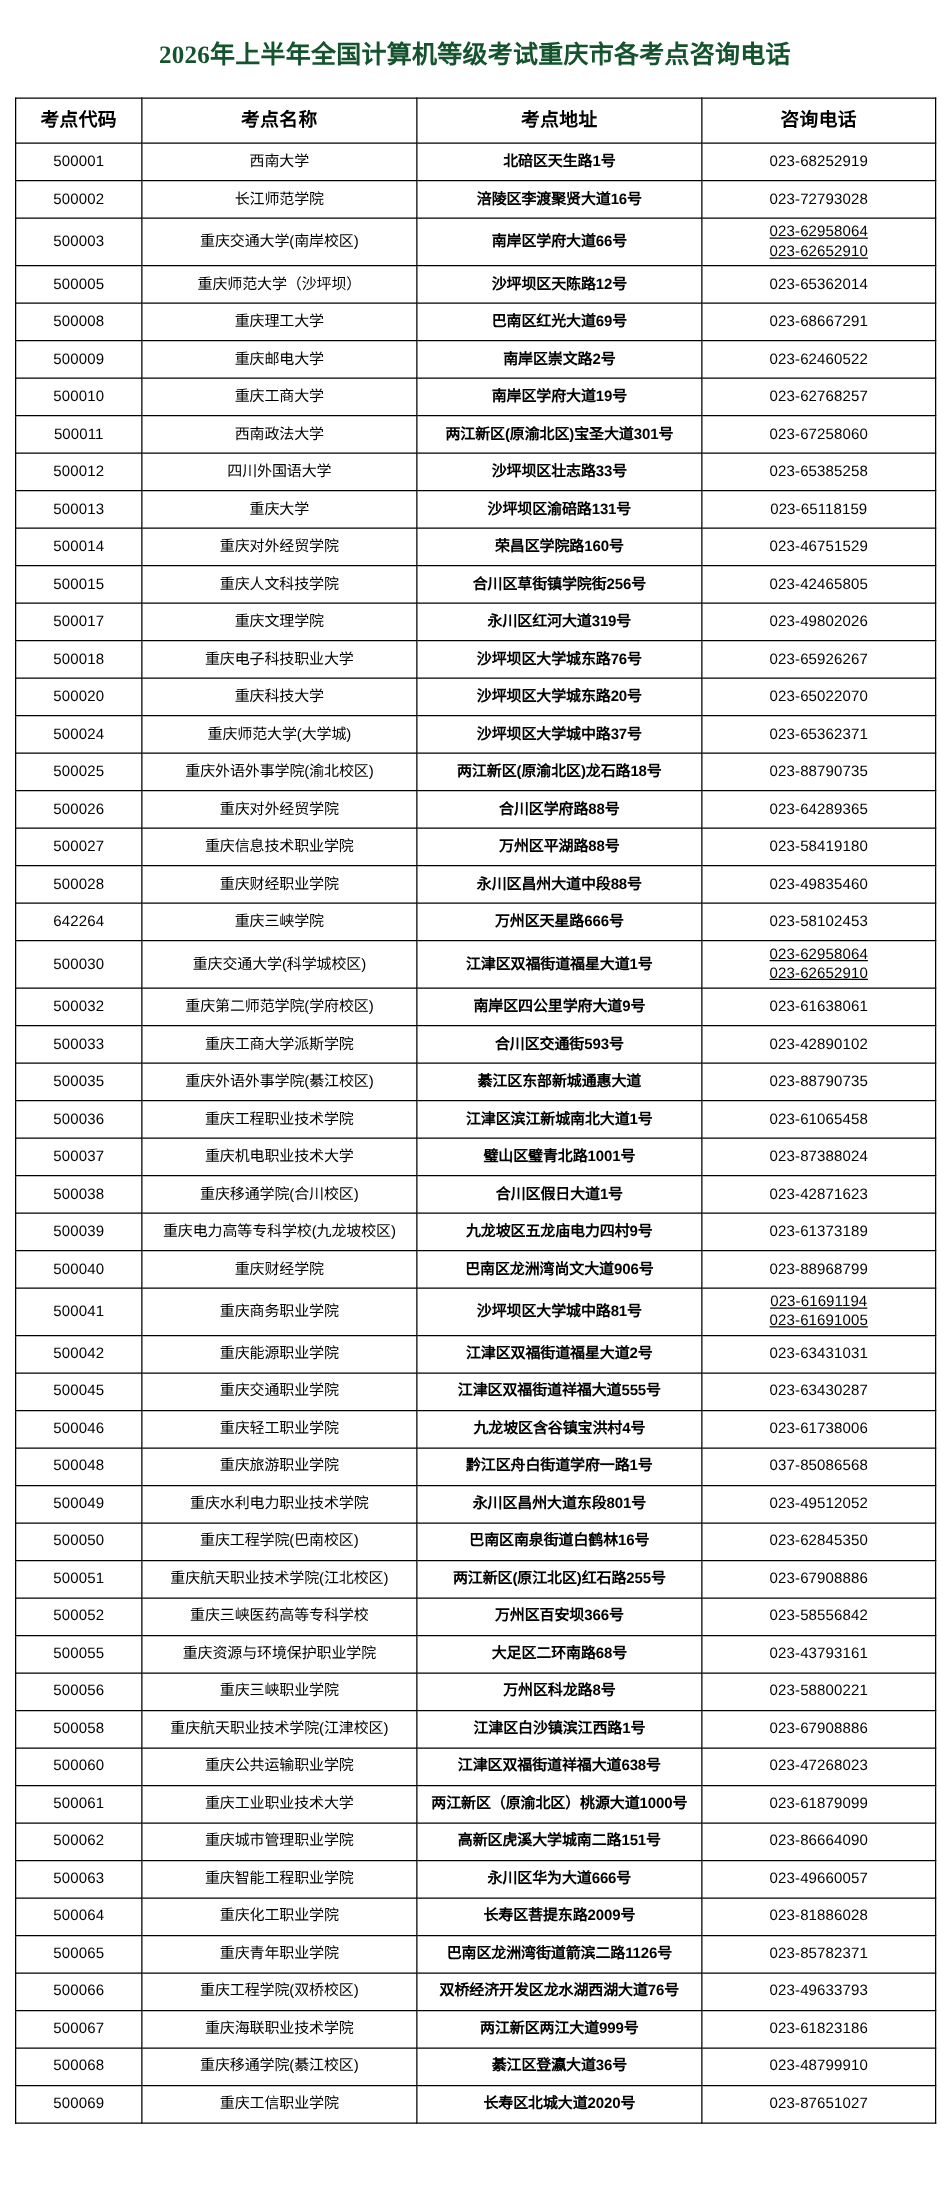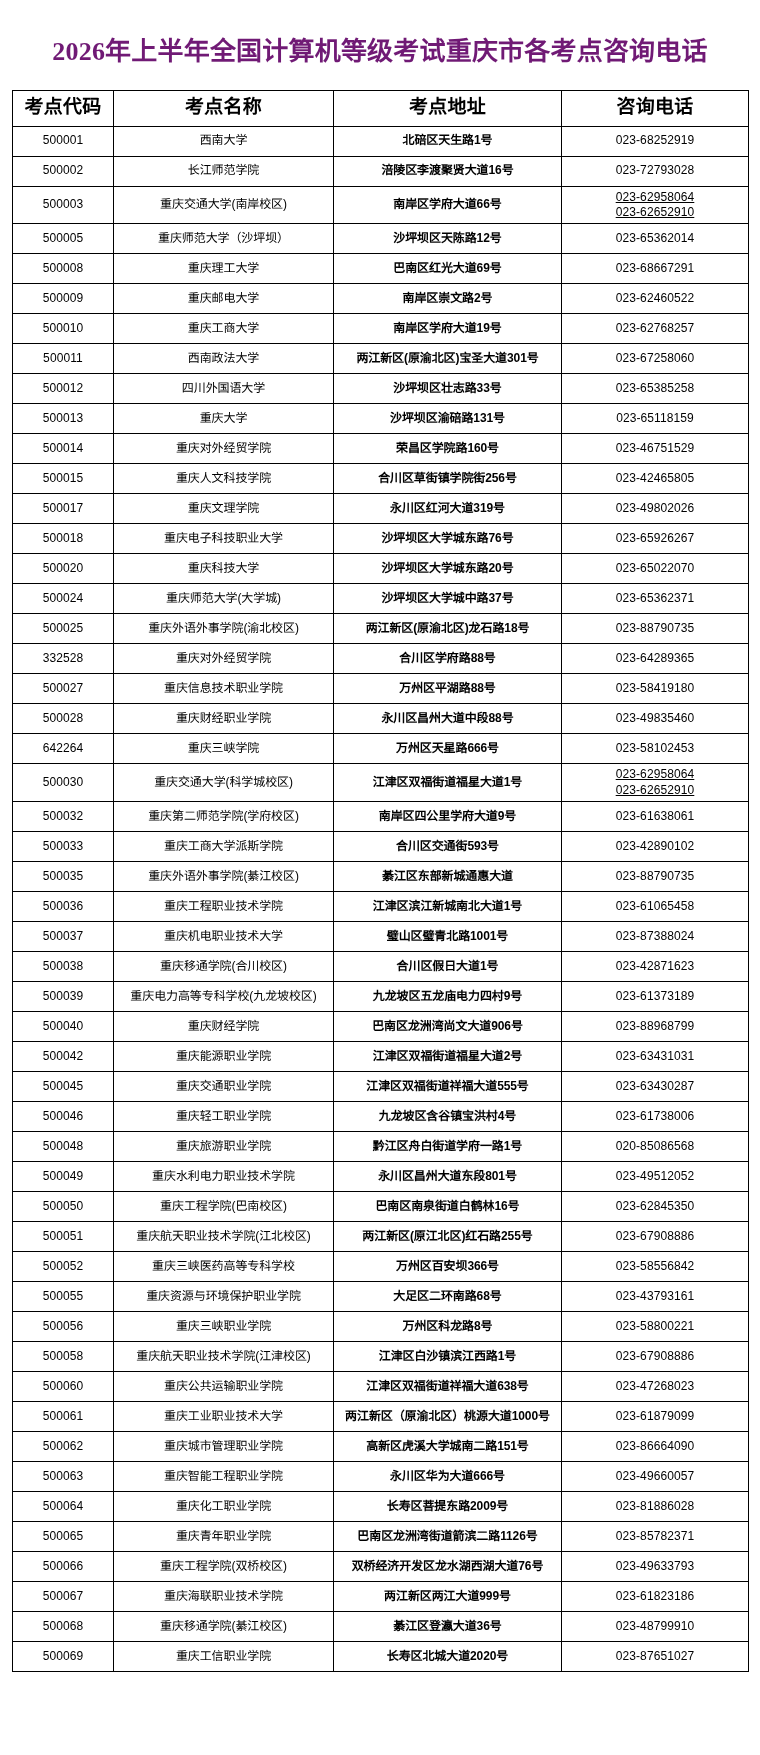--- a/index.html
+++ b/index.html
@@ -16,23 +16,23 @@
   }
   .page {
     width: 760px;
     box-sizing: border-box;
     padding: 0;
   }
   .doc-title {
     text-align: center;
     font-family: "Liberation Serif", "DejaVu Serif", serif;
     font-weight: bold;
-    font-size: 26px;
+    font-size: 20px;
     letter-spacing: 0.2px;
-    color: #701a75;
+    color: #14532d;
     padding-top: 19px;
     padding-bottom: 0;
     line-height: 1.2;
   }
   .table-wrap {
     padding: 0 12px;
     margin-top: 22px;
   }
   table.venues {
     border-collapse: collapse;
@@ -47,23 +47,23 @@
 
   table.venues th,
   table.venues td {
     border: 1px solid #000;
     text-align: center;
     vertical-align: middle;
     padding: 3px 3px;
     line-height: 1.28;
   }
   table.venues thead th {
-    font-family: Liberation Mono, monospace;
+    font-family: Liberation Sans, sans-serif;
     font-weight: bold;
-    font-size: 19px;
+    font-size: 15px;
     height: 27px;
     padding: 4px 3px;
     letter-spacing: 0.3px;
   }
   table.venues tbody td {
     font-size: 12px;
     height: 23px;
   }
   td.code {
     font-size: 11.5px;
@@ -209,21 +209,21 @@
             <td class="addr">沙坪坝区大学城中路37号</td>
             <td class="phone">023-65362371</td>
           </tr>
           <tr>
             <td class="code">500025</td>
             <td class="name">重庆外语外事学院(渝北校区)</td>
             <td class="addr">两江新区(原渝北区)龙石路18号</td>
             <td class="phone">023-88790735</td>
           </tr>
           <tr>
-            <td class="code">332528</td>
+            <td class="code">500026</td>
             <td class="name">重庆对外经贸学院</td>
             <td class="addr">合川区学府路88号</td>
             <td class="phone">023-64289365</td>
           </tr>
           <tr>
             <td class="code">500027</td>
             <td class="name">重庆信息技术职业学院</td>
             <td class="addr">万州区平湖路88号</td>
             <td class="phone">023-58419180</td>
           </tr>
@@ -288,20 +288,27 @@
             <td class="addr">九龙坡区五龙庙电力四村9号</td>
             <td class="phone">023-61373189</td>
           </tr>
           <tr>
             <td class="code">500040</td>
             <td class="name">重庆财经学院</td>
             <td class="addr">巴南区龙洲湾尚文大道906号</td>
             <td class="phone">023-88968799</td>
           </tr>
           <tr>
+            <td class="code">500041</td>
+            <td class="name">重庆商务职业学院</td>
+            <td class="addr">沙坪坝区大学城中路81号</td>
+            <td class="phone two-line">023-61691194
+023-61691005</td>
+          </tr>
+          <tr>
             <td class="code">500042</td>
             <td class="name">重庆能源职业学院</td>
             <td class="addr">江津区双福街道福星大道2号</td>
             <td class="phone">023-63431031</td>
           </tr>
           <tr>
             <td class="code">500045</td>
             <td class="name">重庆交通职业学院</td>
             <td class="addr">江津区双福街道祥福大道555号</td>
             <td class="phone">023-63430287</td>
@@ -309,21 +316,21 @@
           <tr>
             <td class="code">500046</td>
             <td class="name">重庆轻工职业学院</td>
             <td class="addr">九龙坡区含谷镇宝洪村4号</td>
             <td class="phone">023-61738006</td>
           </tr>
           <tr>
             <td class="code">500048</td>
             <td class="name">重庆旅游职业学院</td>
             <td class="addr">黔江区舟白街道学府一路1号</td>
-            <td class="phone">020-85086568</td>
+            <td class="phone">037-85086568</td>
           </tr>
           <tr>
             <td class="code">500049</td>
             <td class="name">重庆水利电力职业技术学院</td>
             <td class="addr">永川区昌州大道东段801号</td>
             <td class="phone">023-49512052</td>
           </tr>
           <tr>
             <td class="code">500050</td>
             <td class="name">重庆工程学院(巴南校区)</td>

